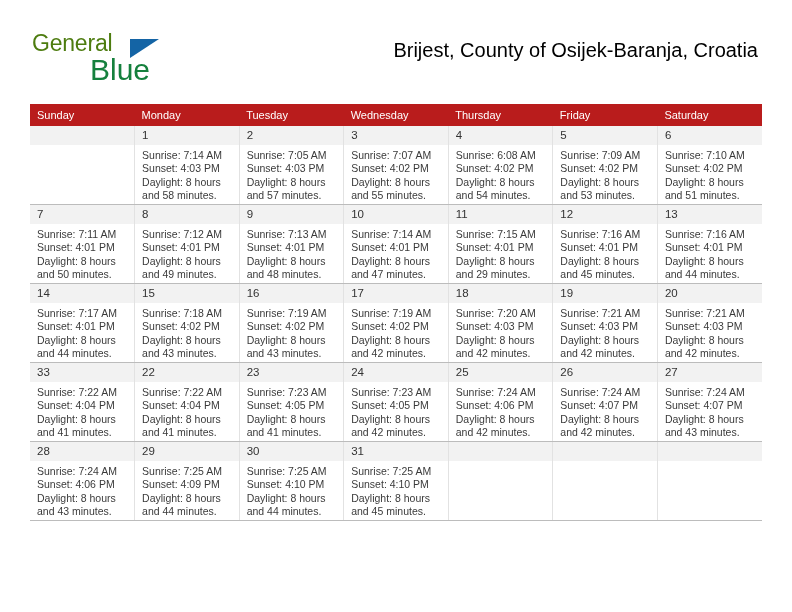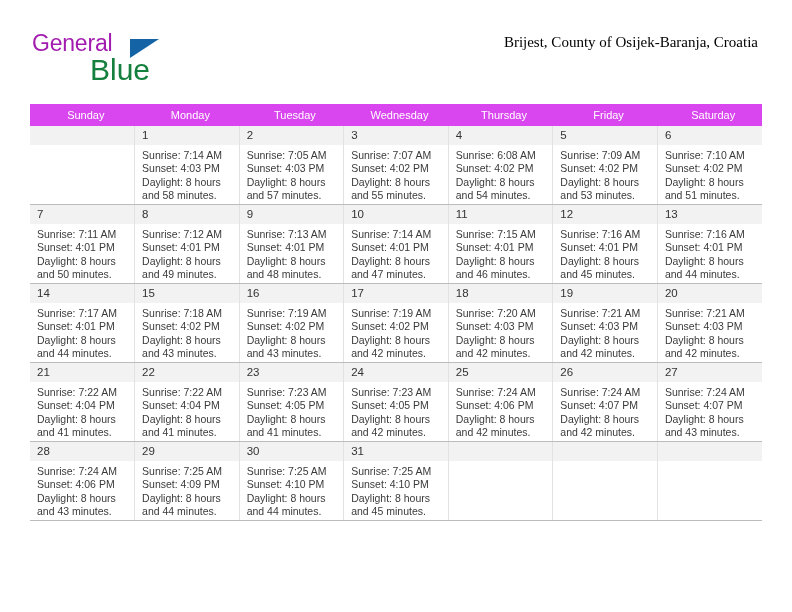--- a/index.html
+++ b/index.html
@@ -35,21 +35,21 @@
     top: 30px;
     width: 180px;
     height: 54px;
   }
   .logo-general {
     position: absolute;
     left: 0;
     top: 0;
     font-size: 23px;
     letter-spacing: -0.2px;
-    color: #a21caf;
+    color: #4d7c0f;
     font-family: "Liberation Sans", sans-serif;
   }
   .logo-blue {
     position: absolute;
     left: 58px;
     top: 23px;
     font-size: 30px;
     color: #15803d;
     font-family: "Liberation Sans", sans-serif;
   }
@@ -71,43 +71,42 @@
     text-align: right;
   }
   .cal-title {
     font-size: 30px;
     font-weight: normal;
     color: #000000;
     line-height: 36px;
     white-space: nowrap;
   }
   .cal-subtitle {
-    font-size: 15px;
+    font-size: 20px;
     color: #000000;
     line-height: 20px;
-    margin-top: 6px;
+    margin-top: 14px;
     white-space: nowrap;
-    font-family: Liberation Serif, serif;
   }
 
   
   .calendar {
     position: absolute;
     left: 30px;
     top: 104px;
     width: 732px;
     border-collapse: collapse;
     table-layout: fixed;
   }
   .calendar th {
-    background: #d946ef;
+    background: #b91c1c;
     color: #ffffff;
     font-size: 11px;
     font-weight: normal;
-    text-align: center;
+    text-align: left;
     padding: 5px 0 5px 7px;
     height: 12px;
     border: none;
   }
   .calendar td {
     vertical-align: top;
     padding: 0;
     border-right: 1px solid #e2e2e2;
     border-bottom: 1px solid #bcbcbc;
     height: 78px;
@@ -299,21 +298,21 @@
             </div>
           </div>
         </td>
         <td>
           <div class="cell-inner">
             <span class="daynum">11</span>
             <div class="info">
               <div>Sunrise: 7:15 AM</div>
               <div>Sunset: 4:01 PM</div>
               <div>Daylight: 8 hours</div>
-              <div>and 46 minutes.</div>
+              <div>and 29 minutes.</div>
             </div>
           </div>
         </td>
         <td>
           <div class="cell-inner">
             <span class="daynum">12</span>
             <div class="info">
               <div>Sunrise: 7:16 AM</div>
               <div>Sunset: 4:01 PM</div>
               <div>Daylight: 8 hours</div>
@@ -410,21 +409,21 @@
               <div>Daylight: 8 hours</div>
               <div>and 42 minutes.</div>
             </div>
           </div>
         </td>
       </tr>
 
       <tr class="week-row">
         <td>
           <div class="cell-inner">
-            <span class="daynum">21</span>
+            <span class="daynum">33</span>
             <div class="info">
               <div>Sunrise: 7:22 AM</div>
               <div>Sunset: 4:04 PM</div>
               <div>Daylight: 8 hours</div>
               <div>and 41 minutes.</div>
             </div>
           </div>
         </td>
         <td>
           <div class="cell-inner">

